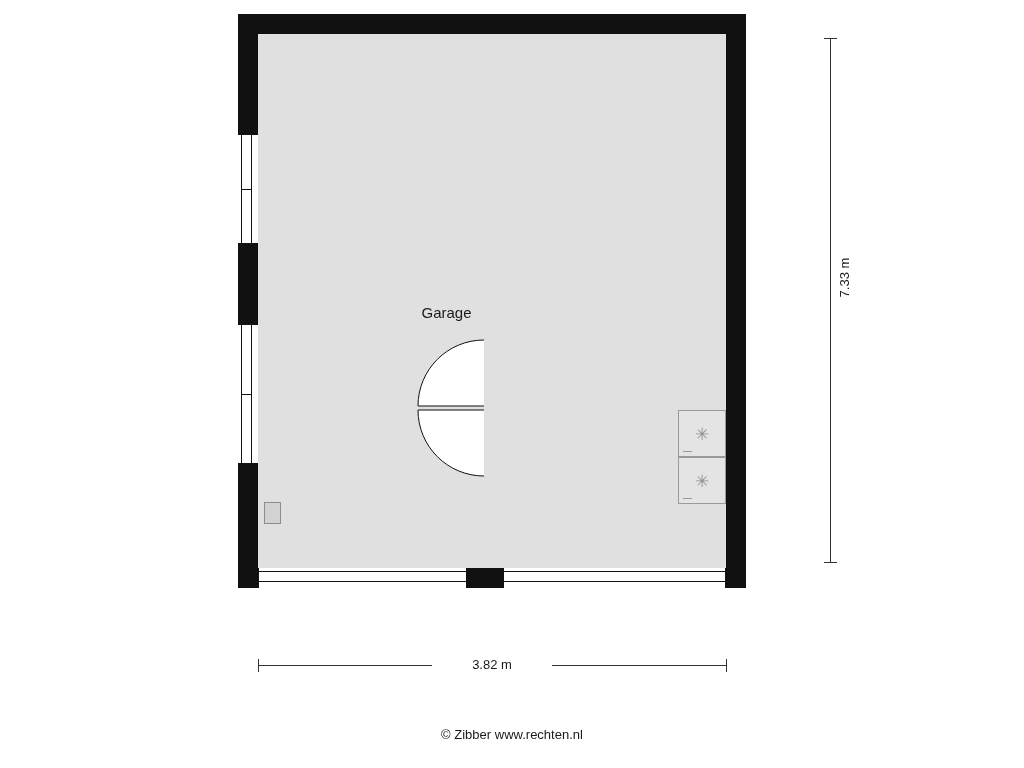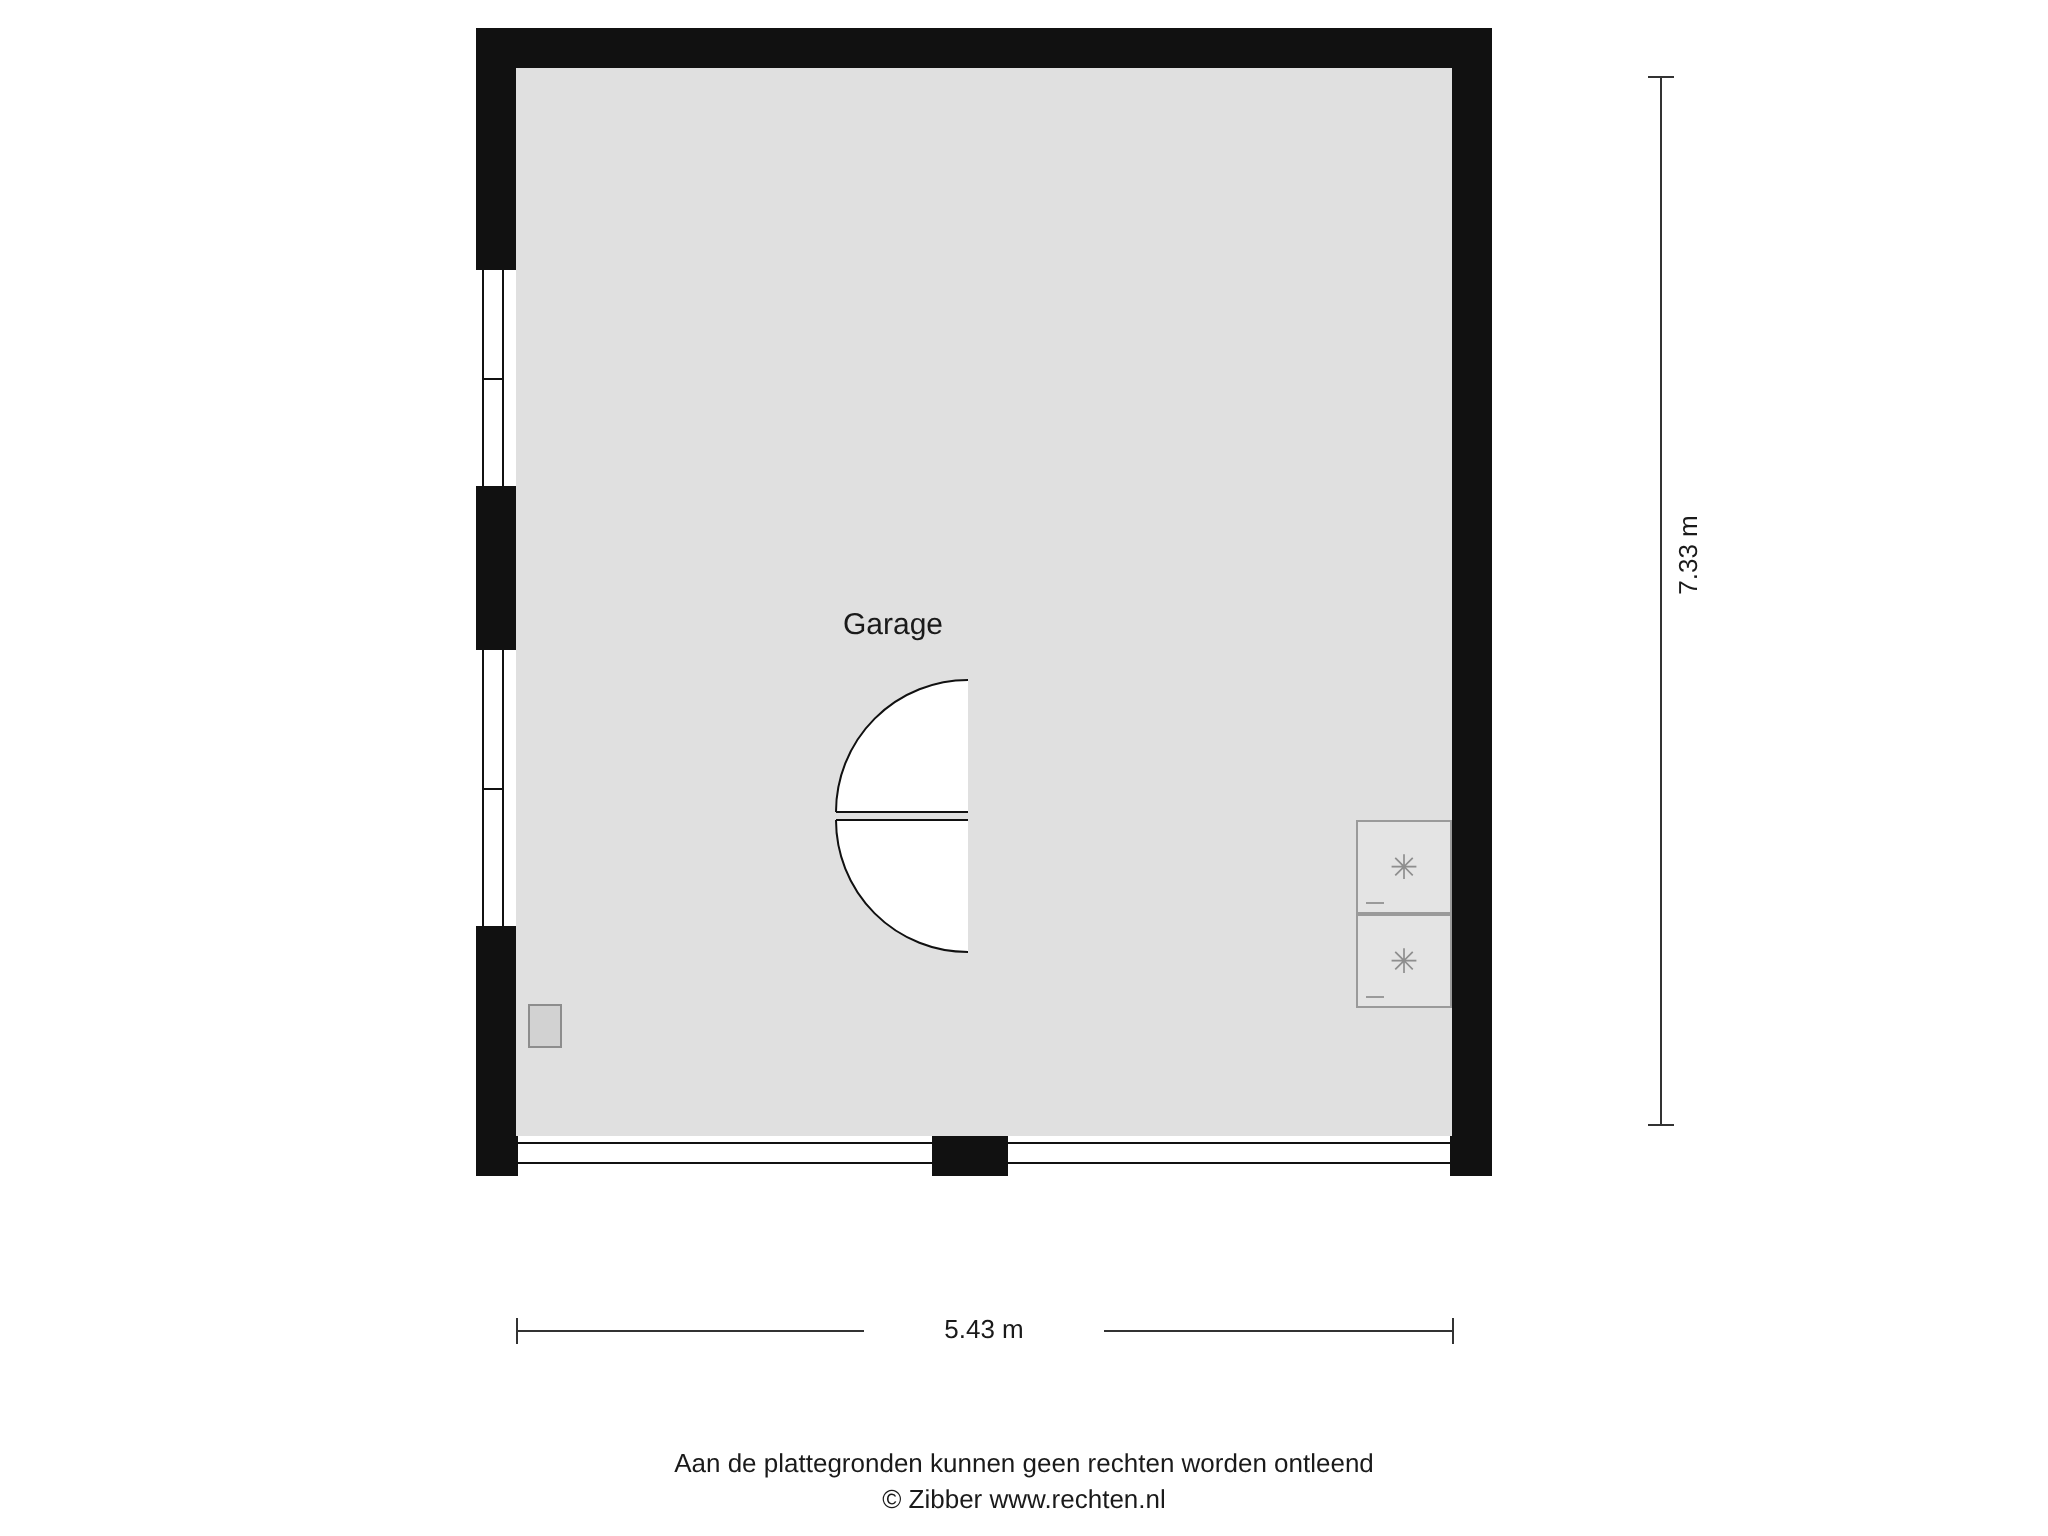--- a/index.html
+++ b/index.html
@@ -374,21 +374,20 @@
     <div class="line"></div>
     <div class="cap top"></div>
     <div class="cap bottom"></div>
     <div class="label">7.33 m</div>
   </div>
 
   <div class="dim-bottom">
     <div class="line"></div>
     <div class="cap left"></div>
     <div class="cap right"></div>
-    <div class="label">5.43 m</div>
+    <div class="label">3.82 m</div>
   </div>
 
   <div class="footer">
-    <div class="line1">Aan de plattegronden kunnen geen rechten worden ontleend</div>
     <div class="line2">© Zibber www.rechten.nl</div>
   </div>
 
 </div>
 
 </body></html>

